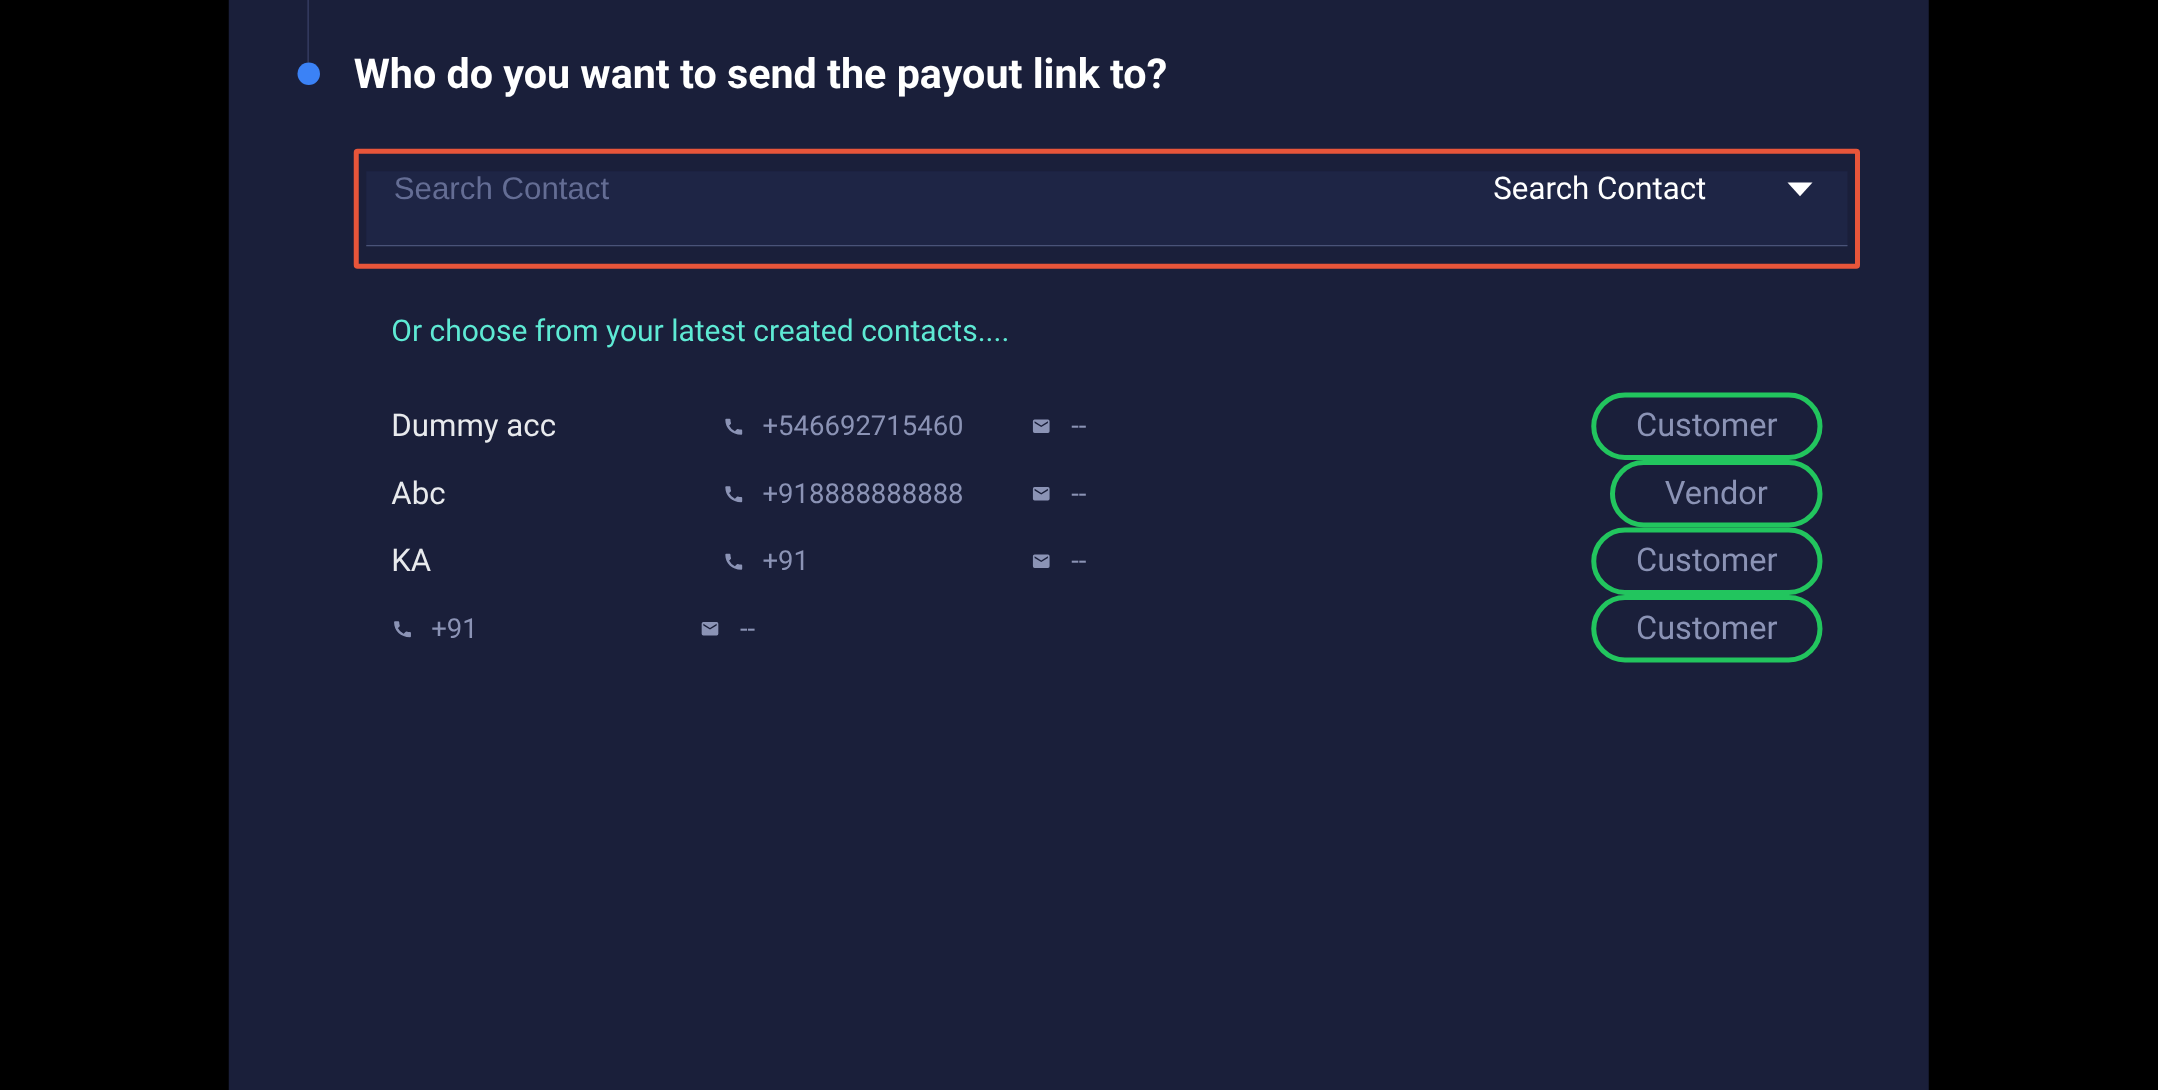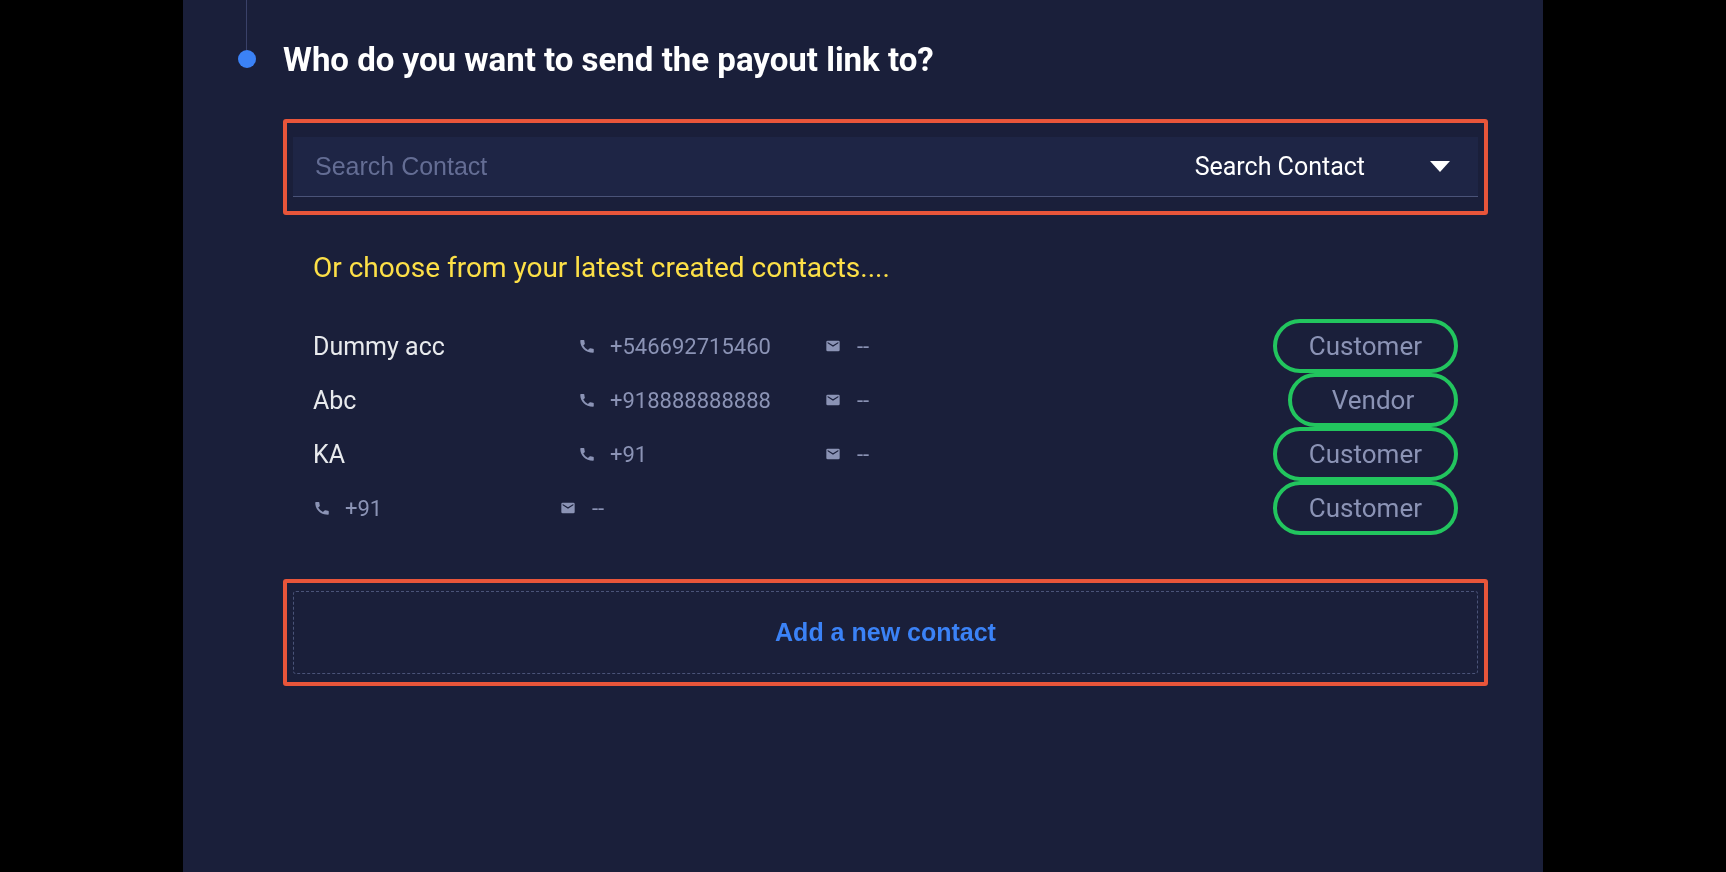--- a/index.html
+++ b/index.html
@@ -58,21 +58,21 @@
       margin-left: 0px;
     }
     .highlight-frame {
       border: 4px solid #e8553a;
       border-radius: 3px;
       padding: 14px 6px;
       margin-bottom: 18px;
     }
     .search-row {
       display: flex;
-      align-items: center;
+      align-items: flex-start;
       background-color: #1e2545;
       border-bottom: 1px solid #4a5378;
       height: 60px;
     }
     .search-input {
       flex: 1;
       background: transparent;
       border: none;
       outline: none;
       color: #ffffff;
@@ -97,22 +97,22 @@
       font-size: 25px;
     }
     .caret-down {
       width: 0;
       height: 0;
       border-left: 10px solid transparent;
       border-right: 10px solid transparent;
       border-top: 11px solid #ffffff;
     }
     .subheader {
-      color: #fde047;
-      font-size: 28px;
+      color: #5eead4;
+      font-size: 24px;
       padding: 18px 30px 35px 30px;
     }
     .contact-list {
       display: flex;
       flex-direction: column;
       padding: 0 30px 28px 30px;
     }
     .contact-row {
       display: flex;
       align-items: center;
@@ -271,20 +271,17 @@
               <svg class="email-icon" viewBox="0 0 24 24">
                   <path d="M20 4H4a2 2 0 00-2 2v12a2 2 0 002 2h16a2 2 0 002-2V6a2 2 0 00-2-2zm0 4l-8 5-8-5V6l8 5 8-5v2z"></path>
                 </svg>
               <span class="contact-email-text">--</span>
             </div>
             <div class="badge">Customer</div>
           </div>
 
         </div>
 
-        <div class="highlight-frame-2">
-          <button class="add-contact-btn">Add a new contact</button>
-        </div>
 
       </div>
     </div>
   </div>
 </div>
 
 </body></html>

